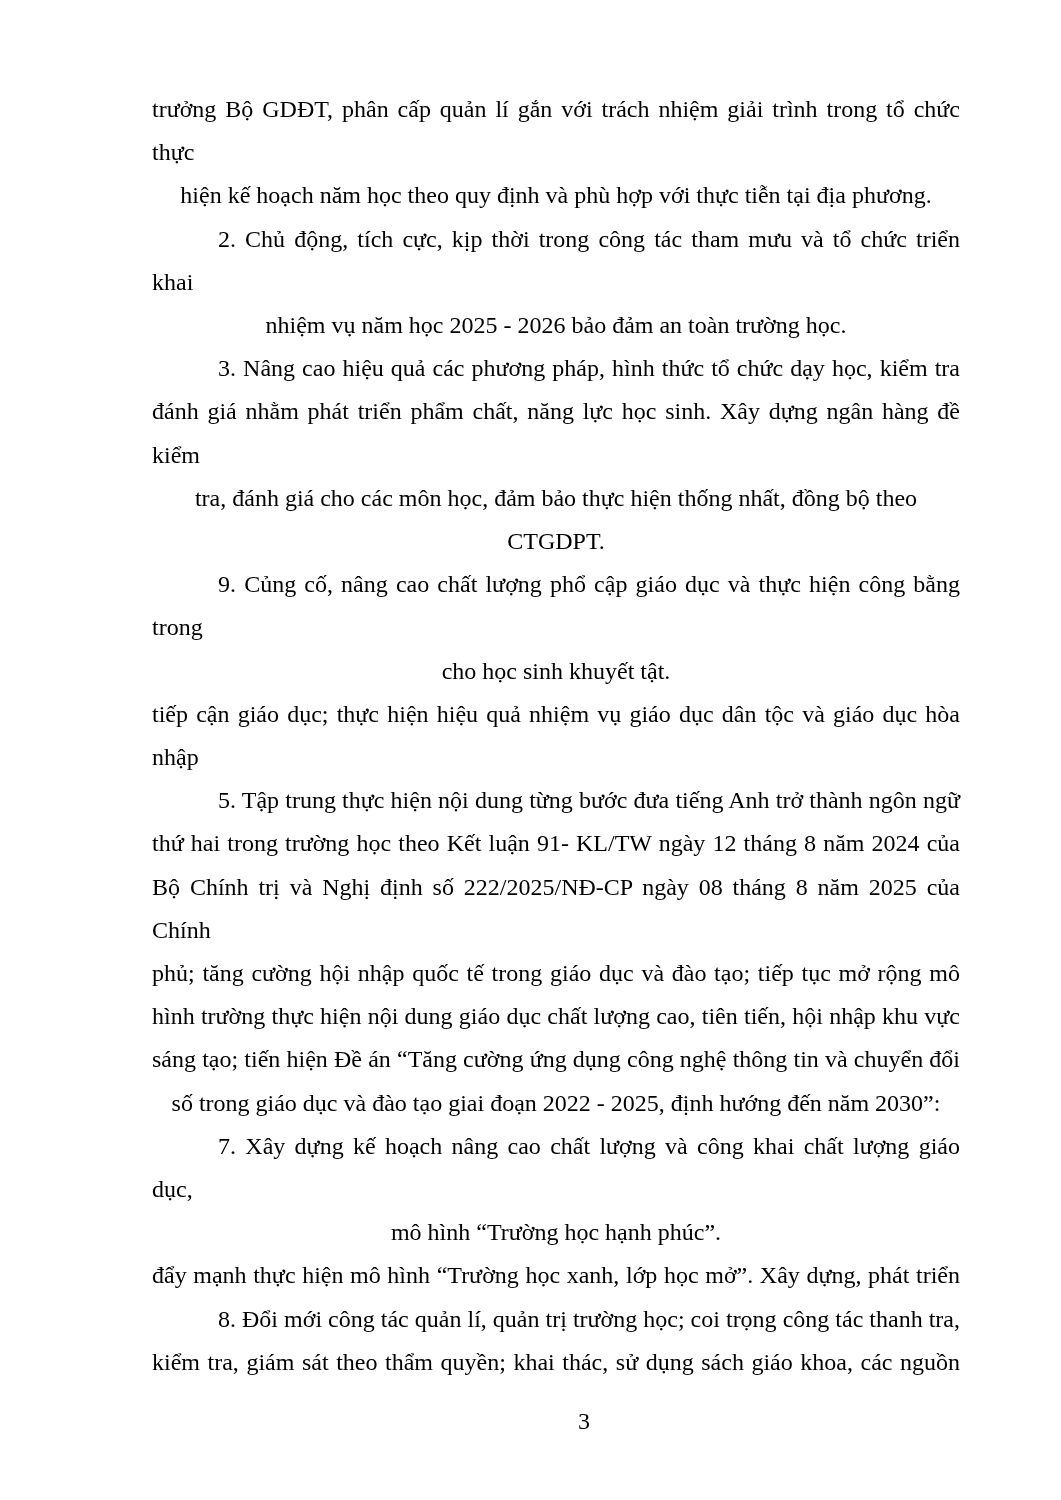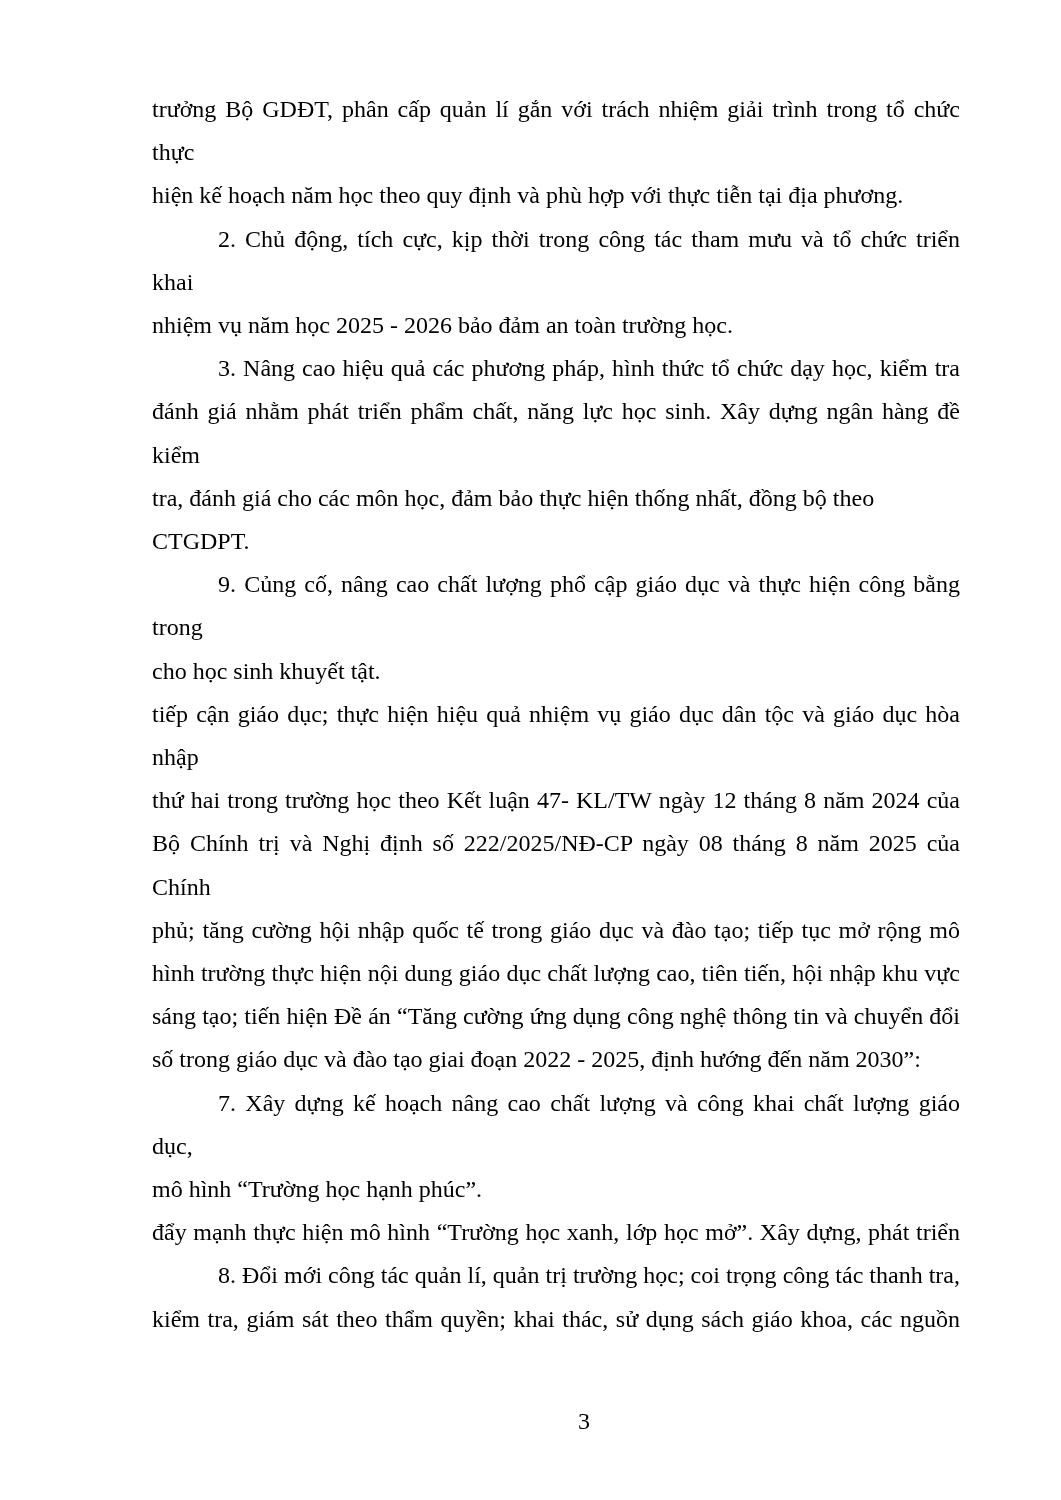--- a/index.html
+++ b/index.html
@@ -19,21 +19,21 @@
   .content {
     position: absolute;
     left: 152px;
     top: 88px;
     width: 808px;
   }
   .line {
     font-size: 24px;
     line-height: 43.2px;
     white-space: normal;
-    text-align: left;
+    text-align: center;
   }
   
   .line.j {
     text-align: justify;
     text-align-last: justify;
   }
   
   .line.ind {
     text-indent: 66px;
   }
@@ -65,21 +65,22 @@
           <div class="line j ind">3. Nâng cao hiệu quả các phương pháp, hình thức tổ chức dạy học, kiểm tra</div>
           <div class="line j">đánh giá nhằm phát triển phẩm chất, năng lực học sinh. Xây dựng ngân hàng đề kiểm</div>
           <div class="line">tra, đánh giá cho các môn học, đảm bảo thực hiện thống nhất, đồng bộ theo CTGDPT.</div>
         </div>
         <div>
           <div class="line j ind">9. Củng cố, nâng cao chất lượng phổ cập giáo dục và thực hiện công bằng trong</div>
           <div class="line">cho học sinh khuyết tật.</div>
           <div class="line j">tiếp cận giáo dục; thực hiện hiệu quả nhiệm vụ giáo dục dân tộc và giáo dục hòa nhập</div>
         </div>
         <div>
-          <div class="line j">thứ hai trong trường học theo Kết luận 47- KL/TW ngày 12 tháng 8 năm 2024 của</div>
+          <div class="line j ind">5. Tập trung thực hiện nội dung từng bước đưa tiếng Anh trở thành ngôn ngữ</div>
+          <div class="line j">thứ hai trong trường học theo Kết luận 91- KL/TW ngày 12 tháng 8 năm 2024 của</div>
           <div class="line j">Bộ Chính trị và Nghị định số 222/2025/NĐ-CP ngày 08 tháng 8 năm 2025 của Chính</div>
           <div class="line j">phủ; tăng cường hội nhập quốc tế trong giáo dục và đào tạo; tiếp tục mở rộng mô</div>
           <div class="line j">hình trường thực hiện nội dung giáo dục chất lượng cao, tiên tiến, hội nhập khu vực</div>
         </div>
         <div>
           <div class="line j">sáng tạo; tiến hiện Đề án “Tăng cường ứng dụng công nghệ thông tin và chuyển đổi</div>
           <div class="line">số trong giáo dục và đào tạo giai đoạn 2022 - 2025, định hướng đến năm 2030”:</div>
         </div>
         <div>
           <div class="line j ind">7. Xây dựng kế hoạch nâng cao chất lượng và công khai chất lượng giáo dục,</div>

